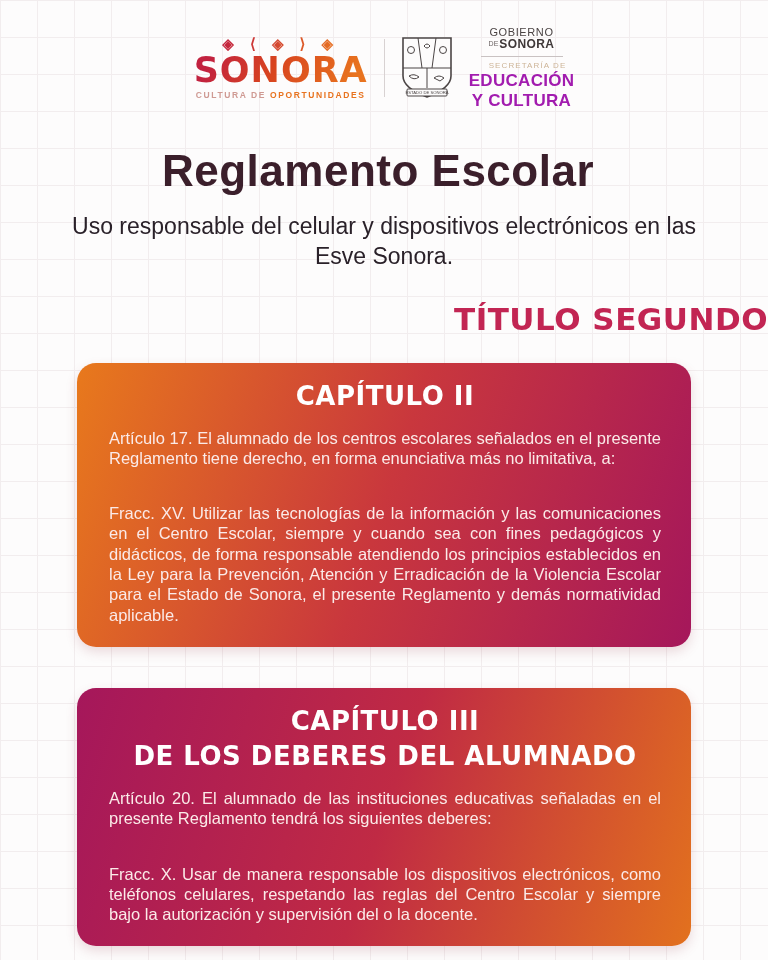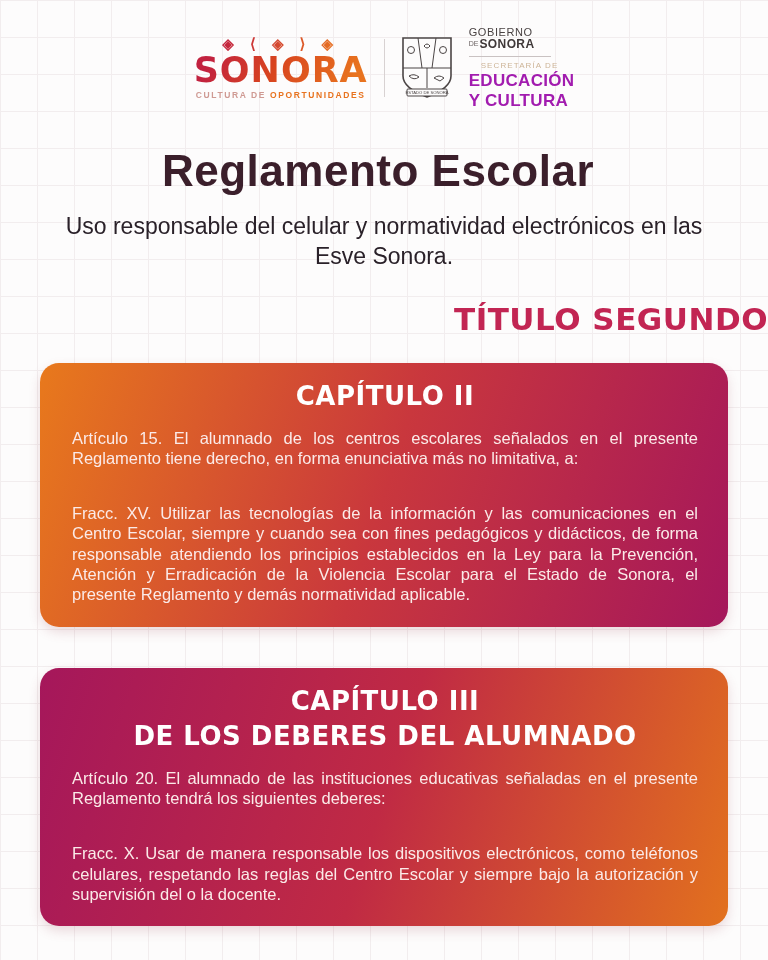--- a/index.html
+++ b/index.html
@@ -27,21 +27,21 @@
     font-family:"DejaVu Sans", sans-serif;
     font-size:35px;font-weight:bold;letter-spacing:1px;
     background:linear-gradient(115deg,#c2223f 10%,#d8441f 45%,#e8731f 90%);
     -webkit-background-clip:text;background-clip:text;color:transparent;
   }
   .tagline{font-size:8.5px;letter-spacing:1.6px;margin-top:3px;font-weight:bold;}
   .tagline .light{color:#cf9a93;}
   .tagline .orange{color:#e8731f;}
   .vline{width:1px;height:58px;background:#d8d2d2;}
   .seal{display:block;}
-  .gov-text{display:flex;flex-direction:column;line-height:1.15;}
+  .gov-text{display:flex;flex-direction:column;line-height:1.15;align-items:center;}
   .gov-line1{font-size:11px;color:#4a4343;letter-spacing:.6px;}
   .gov-line2{font-size:12px;color:#3f3838;}
   .gov-line2 .de{font-size:7px;vertical-align:2px;margin-right:1px;color:#6a6262;}
   .gov-line2 .bold{font-weight:bold;letter-spacing:.4px;}
   .gov-hline{width:82px;height:1px;background:#c9c2c2;margin:4px 0 4px 0;}
   .dept-light{font-size:8px;color:#cdb497;letter-spacing:1.1px;margin-bottom:1px;margin-left:12px;}
   .dept-bold{font-size:17px;font-weight:bold;color:#a21caf;letter-spacing:.3px;}
 
   
   .page-title{
@@ -55,21 +55,21 @@
   }
   .section-heading{
     margin:30px 0 0 0;text-align:right;
     font-family:"DejaVu Sans", sans-serif;
     font-size:31px;font-weight:bold;color:#c22553;
     line-height:1.12;letter-spacing:.5px;
   }
 
   
   .card{
-    width:688px;box-sizing:border-box;margin:0 auto;
+    width:614px;box-sizing:border-box;margin:0 auto;
     border-radius:19px;
     padding:16px 30px 22px 32px;
     box-shadow:0 5px 12px rgba(150,60,80,.18);
     color:#fdeeec;
   }
   .card1{margin-top:26px;min-height:263px;}
   .card2{margin-top:41px;min-height:219px;}
   .card-heading{
     margin:0 0 6px 0;text-align:center;color:#ffffff;
     font-family:"DejaVu Sans", sans-serif;
@@ -121,31 +121,31 @@
       </div>
       <div class="gov-hline"></div>
       <div class="dept-light">SECRETARÍA DE</div>
       <div class="dept-bold">EDUCACIÓN</div>
       <div class="dept-bold">Y CULTURA</div>
     </div>
   </header>
 
   <h1 class="page-title">Reglamento Escolar</h1>
 
-  <p class="subtitle">Uso responsable del celular y normatividad electrónicos en las Esve Sonora.</p>
+  <p class="subtitle">Uso responsable del celular y dispositivos electrónicos en las Esve Sonora.</p>
 
   <h2 class="section-heading">
     <span>TÍTULO SEGUNDO</span><br>
   </h2>
 
   <section class="card card1" style="background: linear-gradient(108deg, rgb(232, 121, 28), rgb(201, 55, 61), rgb(165, 23, 91));">
     <h3 class="card-heading">
       <span>CAPÍTULO II</span><br>
     </h3>
-    <p>Artículo 15. El alumnado de los centros escolares señalados en el presente Reglamento tiene derecho, en forma enunciativa más no limitativa, a:</p>
+    <p>Artículo 17. El alumnado de los centros escolares señalados en el presente Reglamento tiene derecho, en forma enunciativa más no limitativa, a:</p>
     <p>Fracc. XV.  Utilizar las tecnologías de la información y las comunicaciones en el Centro Escolar, siempre y cuando sea con fines pedagógicos y didácticos, de forma responsable atendiendo los principios establecidos en la Ley para la Prevención, Atención y Erradicación de la Violencia Escolar para el Estado de Sonora, el presente Reglamento y demás normatividad aplicable.</p>
   </section>
 
   <section class="card card2" style="background: linear-gradient(108deg, rgb(165, 23, 91), rgb(192, 42, 68), rgb(226, 113, 30));">
     <h3 class="card-heading">
       <span>CAPÍTULO III</span><br>
       <span>DE LOS DEBERES DEL ALUMNADO</span>
     </h3>
     <p>Artículo 20. El alumnado de las instituciones educativas señaladas en el presente Reglamento tendrá los siguientes deberes:</p>
     <p>Fracc. X.  Usar de manera responsable los dispositivos electrónicos, como teléfonos celulares, respetando las reglas del Centro Escolar y siempre bajo la autorización y supervisión del o la docente.</p>

